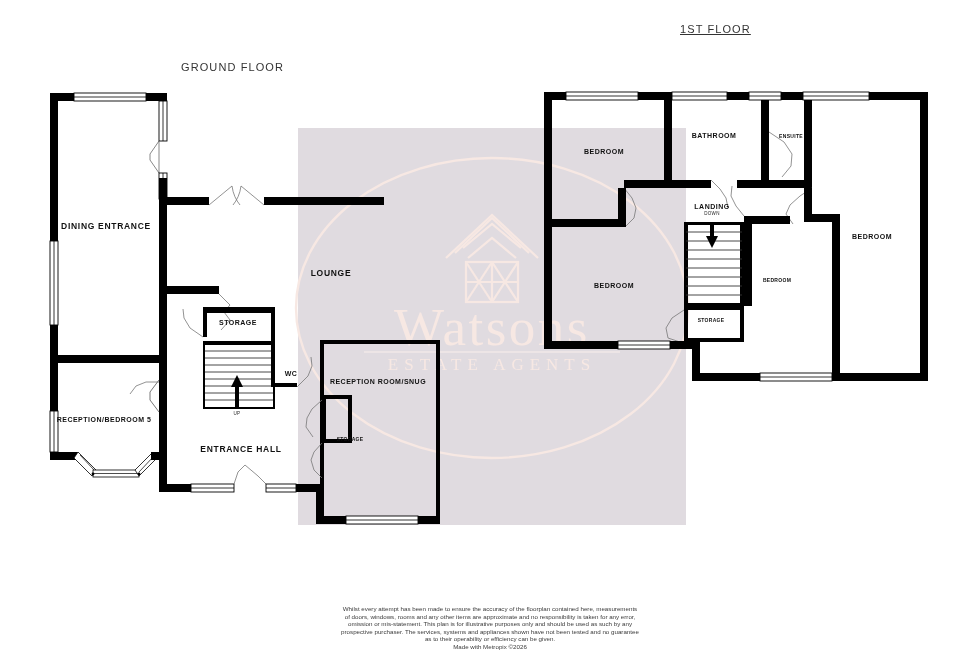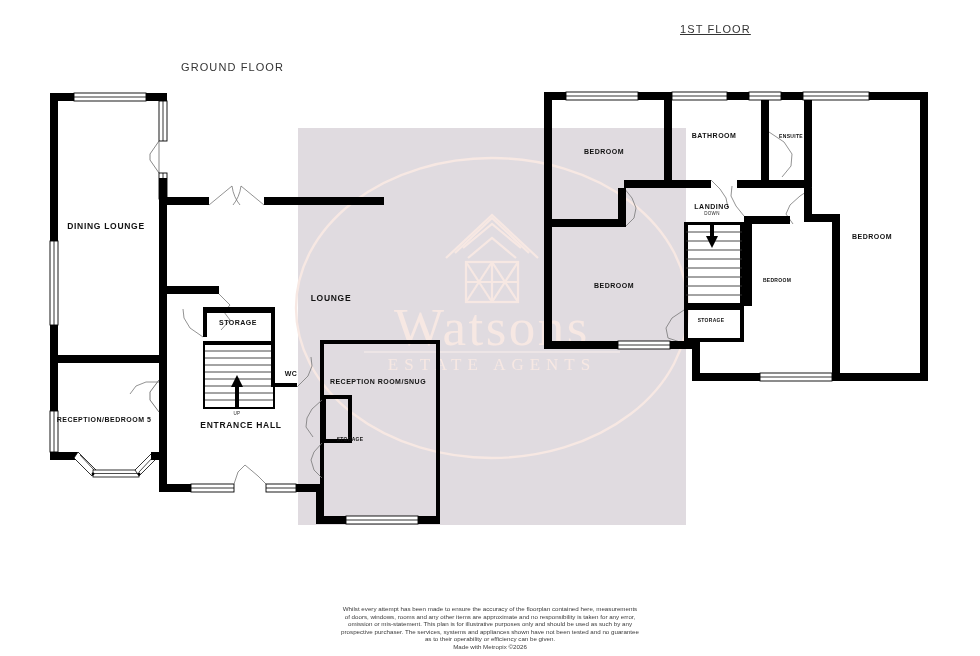--- a/index.html
+++ b/index.html
@@ -334,28 +334,28 @@
     </g>
     <rect x="670" y="341" width="22" height="8"></rect>
 
     <rect x="832" y="214" width="8" height="167"></rect>
   </g>
 </svg>
 
 <div class="floor-title" id="ground-title">GROUND FLOOR</div>
 <div class="floor-title" id="first-title">1ST FLOOR</div>
 
-<div class="room-label" style="left:106px;top:221px;">DINING LOUNGE</div>
-<div class="room-label" style="left:331px;top:268px;margin-top:25px;">LOUNGE</div>
+<div class="room-label" style="left:106px;top:221px;">DINING ENTRANCE</div>
+<div class="room-label" style="left:331px;top:268px;">LOUNGE</div>
 <div class="room-label sm" style="left:238px;top:319px;">STORAGE</div>
 <div class="room-label sm" style="left:291px;top:370px;">WC</div>
 <div class="room-label sm" style="left:378px;top:378px;">RECEPTION ROOM/SNUG</div>
 <div class="room-label tiny" style="left:350px;top:436px;">STORAGE</div>
 <div class="room-label sm" style="left:104px;top:416px;">RECEPTION/BEDROOM 5</div>
-<div class="room-label" style="left:241px;top:420px;">ENTRANCE HALL</div>
+<div class="room-label" style="left:241px;top:444px;">ENTRANCE HALL</div>
 <div class="stair-note" style="left:237px;top:411px;">UP</div>
 
 <div class="room-label sm" style="left:604px;top:148px;">BEDROOM</div>
 <div class="room-label sm" style="left:714px;top:132px;">BATHROOM</div>
 <div class="room-label tiny" style="left:791px;top:133px;">ENSUITE</div>
 <div class="room-label sm" style="left:872px;top:233px;">BEDROOM</div>
 <div class="room-label sm" style="left:712px;top:203px;">LANDING</div>
 <div class="room-label sm" style="left:614px;top:282px;">BEDROOM</div>
 <div class="room-label tiny" style="left:777px;top:277px;">BEDROOM</div>
 <div class="room-label tiny" style="left:711px;top:317px;">STORAGE</div>

